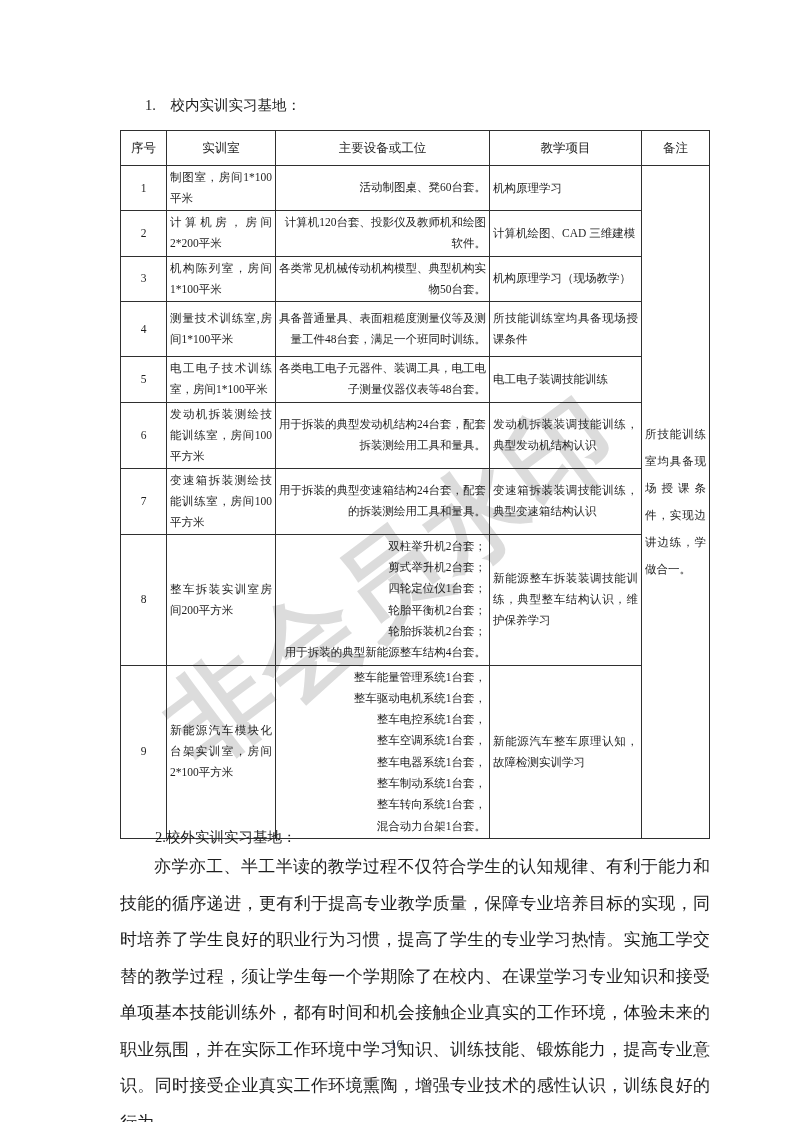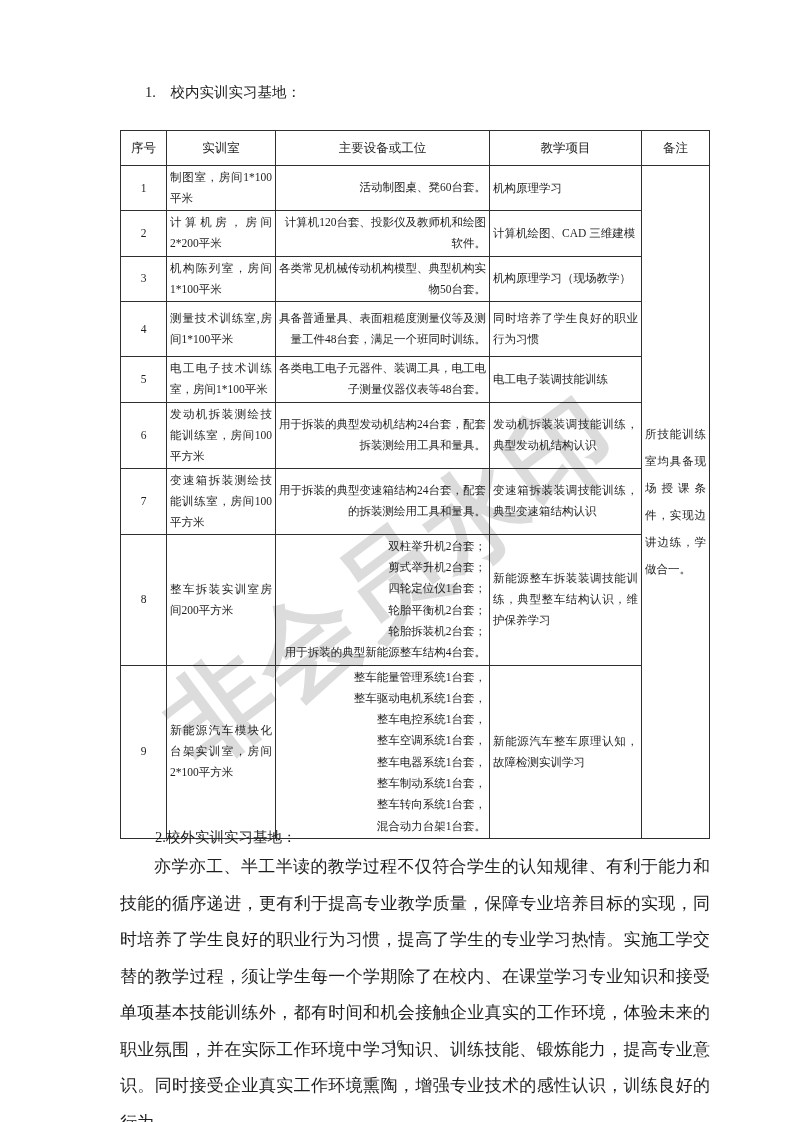--- a/index.html
+++ b/index.html
@@ -26,21 +26,21 @@
     transform:rotate(-37deg);
     transform-origin:center center;
     z-index:0;
     letter-spacing:2px;
     user-select:none;
   }
 
   .content{position:relative;z-index:1;}
 
   .sec-title{
-    position:absolute;left:145px;top:83px;
+    position:absolute;left:145px;top:96px;
     font-size:14.5px;color:#1e1e1e;white-space:pre;
   }
 
   table.facilities{
     position:absolute;left:120px;top:130px;
     border-collapse:collapse;
     table-layout:fixed;
     width:589px;
     font-size:11.5px;
     line-height:21px;
@@ -127,21 +127,21 @@
       <tr style="height:42px">
         <td class="c-no">3</td>
         <td class="c-room">机构陈列室，房间1*100平米</td>
         <td class="c-eq">各类常见机械传动机构模型、典型机构实物50台套。</td>
         <td class="c-proj">机构原理学习（现场教学）</td>
       </tr>
       <tr style="height:55px">
         <td class="c-no">4</td>
         <td class="c-room">测量技术训练室,房间1*100平米</td>
         <td class="c-eq">具备普通量具、表面粗糙度测量仪等及测量工件48台套，满足一个班同时训练。</td>
-        <td class="c-proj">同时培养了学生良好的职业行为习惯</td>
+        <td class="c-proj">所技能训练室均具备现场授课条件</td>
       </tr>
       <tr style="height:43px">
         <td class="c-no">5</td>
         <td class="c-room">电工电子技术训练室，房间1*100平米</td>
         <td class="c-eq">各类电工电子元器件、装调工具，电工电子测量仪器仪表等48台套。</td>
         <td class="c-proj">电工电子装调技能训练</td>
       </tr>
       <tr style="height:65px">
         <td class="c-no">6</td>
         <td class="c-room">发动机拆装测绘技能训练室，房间100平方米</td>

